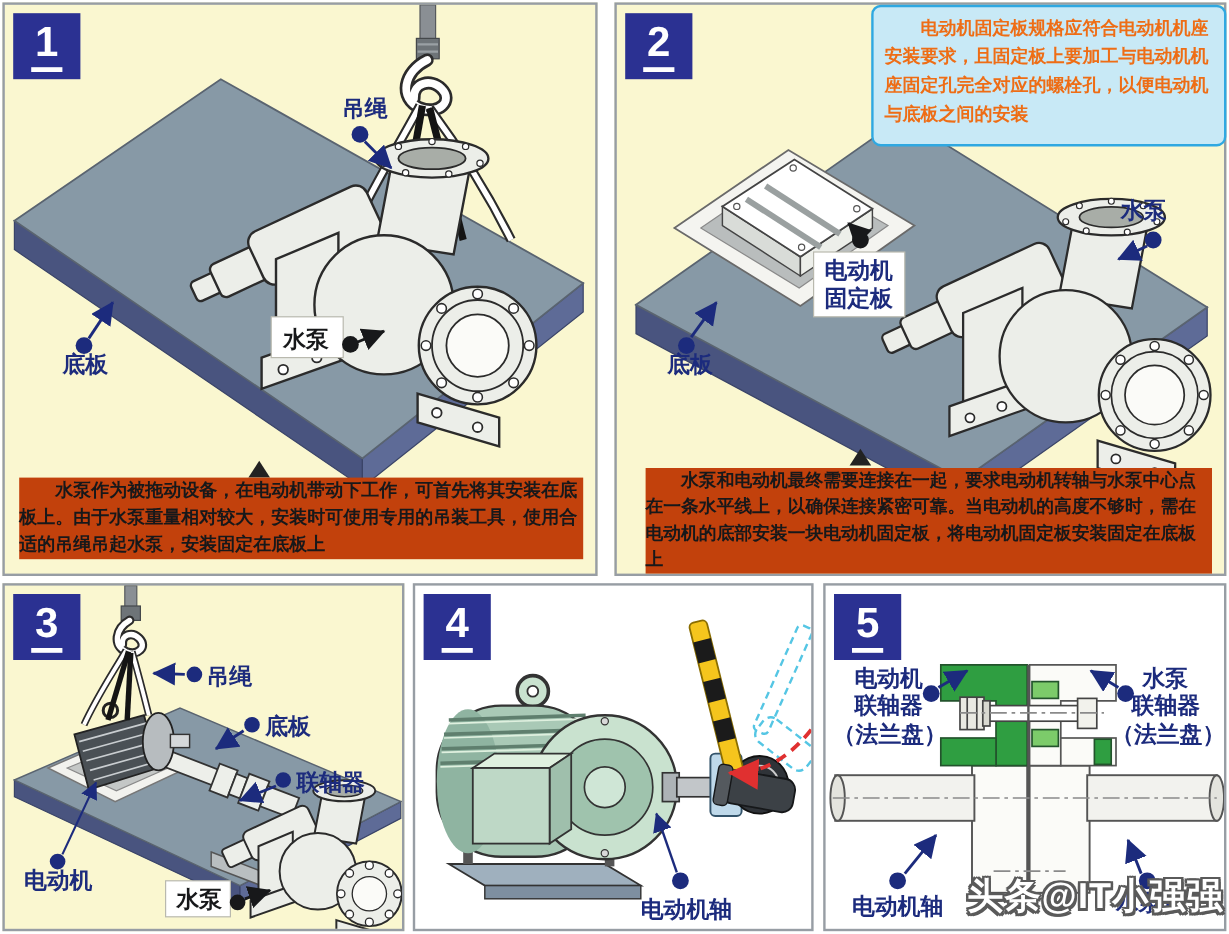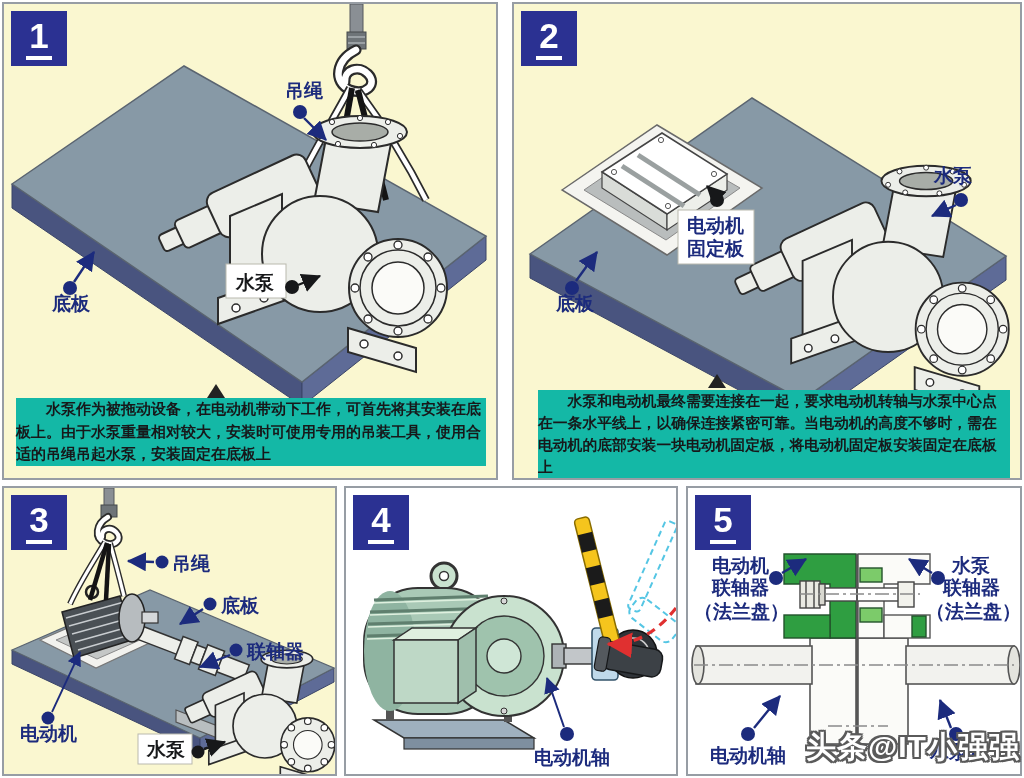--- a/index.html
+++ b/index.html
@@ -12,21 +12,21 @@
   #p2{left:512px;top:2px;width:510px;height:478px;}
   #p3{left:2px;top:486px;width:335px;height:290px;}
   #p4{left:344px;top:486px;width:334px;height:290px;}
   #p5{left:686px;top:486px;width:336px;height:290px;}
   .panel svg{position:absolute;left:0;top:0;}
   .badge{position:absolute;left:7px;top:7px;width:56px;height:55px;background:#2B3192;
          display:flex;flex-direction:column;align-items:center;justify-content:center;z-index:5;}
   .badge span{color:#fff;font-size:35px;font-weight:bold;line-height:1;}
   .badge i{display:block;width:26px;height:4px;background:#fff;margin-top:3px;}
   .caption{position:absolute;left:12px;right:10px;color:#17181a;font-size:15px;line-height:22.5px;
-           font-weight:600;text-indent:2em;background:#14b8a6;z-index:4;}
+           font-weight:600;text-indent:2em;background:#c2410c;z-index:4;}
   #p1 .caption{top:394px;}
   #p2 .caption{top:386px;font-size:14.8px;line-height:22px;margin-left:12px;}
   .note{position:absolute;left:212px;top:0px;width:296px;height:118px;box-sizing:border-box;
         background:#C8E9F6;border:2px solid #2FA8E1;border-radius:8px;padding:6px 9px;
         color:#EE6D15;font-size:15px;line-height:24px;font-weight:bold;text-indent:2em;z-index:6;}
   .watermark{position:absolute;left:806px;top:727px;z-index:9;color:#fff;font-size:30px;font-weight:bold;
         letter-spacing:1px;
         text-shadow:-2px -2px 0 #5a5a5a,2px -2px 0 #5a5a5a,-2px 2px 0 #5a5a5a,2px 2px 0 #5a5a5a,
                     0 -2px 0 #5a5a5a,0 2px 0 #5a5a5a,-2px 0 0 #5a5a5a,2px 0 0 #5a5a5a;}
   .lbl{font-weight:bold;fill:#1C2B7D;font-size:19px;font-family:"Liberation Sans","DejaVu Sans",sans-serif;}
@@ -222,20 +222,21 @@
         <text class="lbl" x="420" y="178">水泵</text>
         <circle cx="447" cy="196" r="7" fill="#1C2B7D"></circle>
         <line x1="442" y1="201" x2="418" y2="212" stroke="#1C2B7D" stroke-width="2.4" marker-end="url(#a2)"></line>
       </g>
       <polygon points="203,370 212,384 194,384" fill="#222"></polygon>
     </svg>
     <div class="badge">
         <span>2</span>
         <i></i>
       </div>
+    <div class="note">电动机固定板规格应符合电动机机座安装要求，且固定板上要加工与电动机机座固定孔完全对应的螺栓孔，以便电动机与底板之间的安装</div>
     <div class="caption">水泵和电动机最终需要连接在一起，要求电动机转轴与水泵中心点在一条水平线上，以确保连接紧密可靠。当电动机的高度不够时，需在电动机的底部安装一块电动机固定板，将电动机固定板安装固定在底板上</div>
   </div>
 
   <div class="panel yellow" id="p3">
     <svg width="331" height="286" viewBox="0 0 331 286">
       <defs>
         <marker id="a3" markerWidth="9" markerHeight="9" refX="7.5" refY="4" orient="auto">
             <path d="M0,0 L8,4 L0,8 Z" fill="#1C2B7D"></path>
           </marker>
         <marker id="a3b" markerWidth="9" markerHeight="9" refX="7.5" refY="4" orient="auto">

